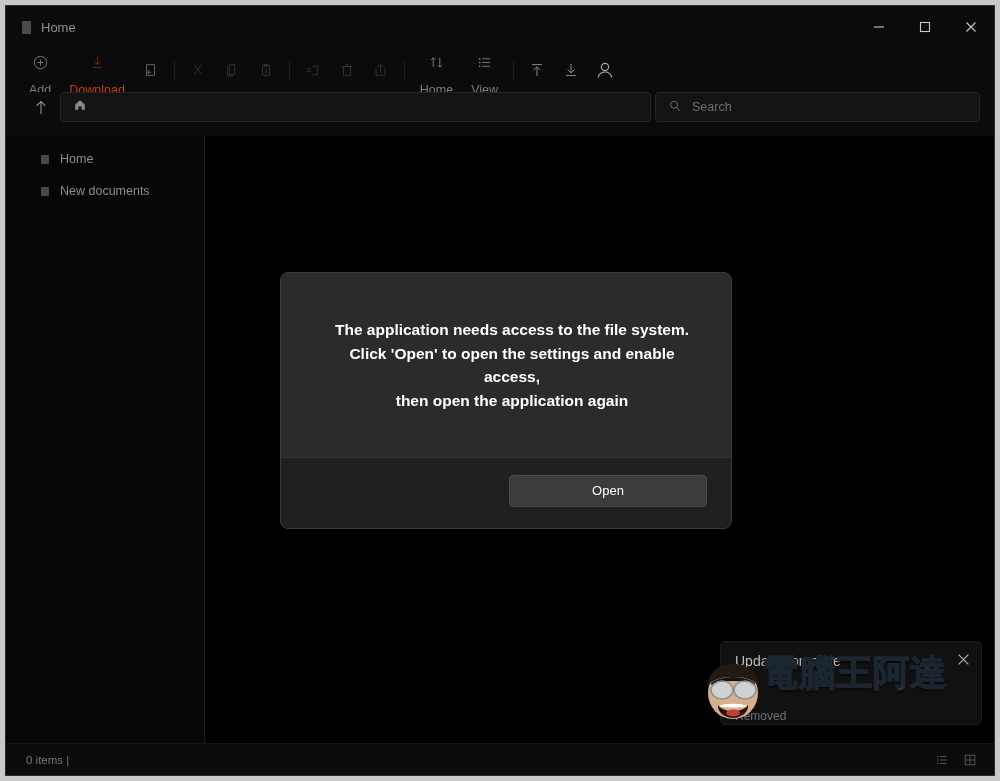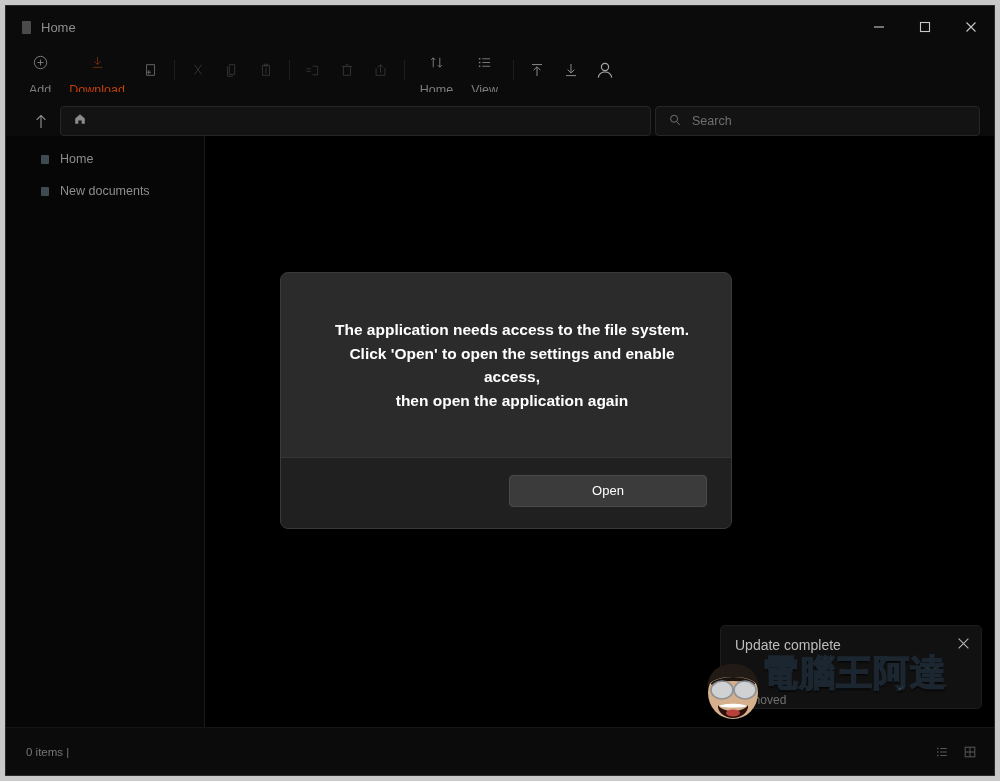--- a/index.html
+++ b/index.html
@@ -116,21 +116,21 @@
     height: 20px;
     background: #1e1e1e;
     margin: 0 6px;
   }
 
   
   .addressrow {
     height: 44px;
     background: #0b0b0b;
     display: flex;
-    align-items: flex-end;
+    align-items: flex-start;
     padding: 0 14px 0 20px;
     gap: 4px;
     flex: 0 0 auto;
   }
 
   .upbtn {
     width: 30px;
     height: 30px;
     display: flex;
     align-items: center;
@@ -338,21 +338,21 @@
     font-family: "Liberation Serif", serif;
     font-size: 19px;
     font-weight: bold;
     color: #c0141a;
     letter-spacing: .2px;
     text-shadow: 0 1px 1px rgba(0,0,0,.8);
   }
 
   
   .statusbar {
-    height: 48px;
+    height: 32px;
     background: #0b0b0b;
     border-top: 1px solid #161616;
     display: flex;
     align-items: center;
     padding: 0 12px 0 20px;
     flex: 0 0 auto;
     color: #767676;
     font-size: 11.5px;
   }
   .status-gap { flex: 1 1 auto; }

